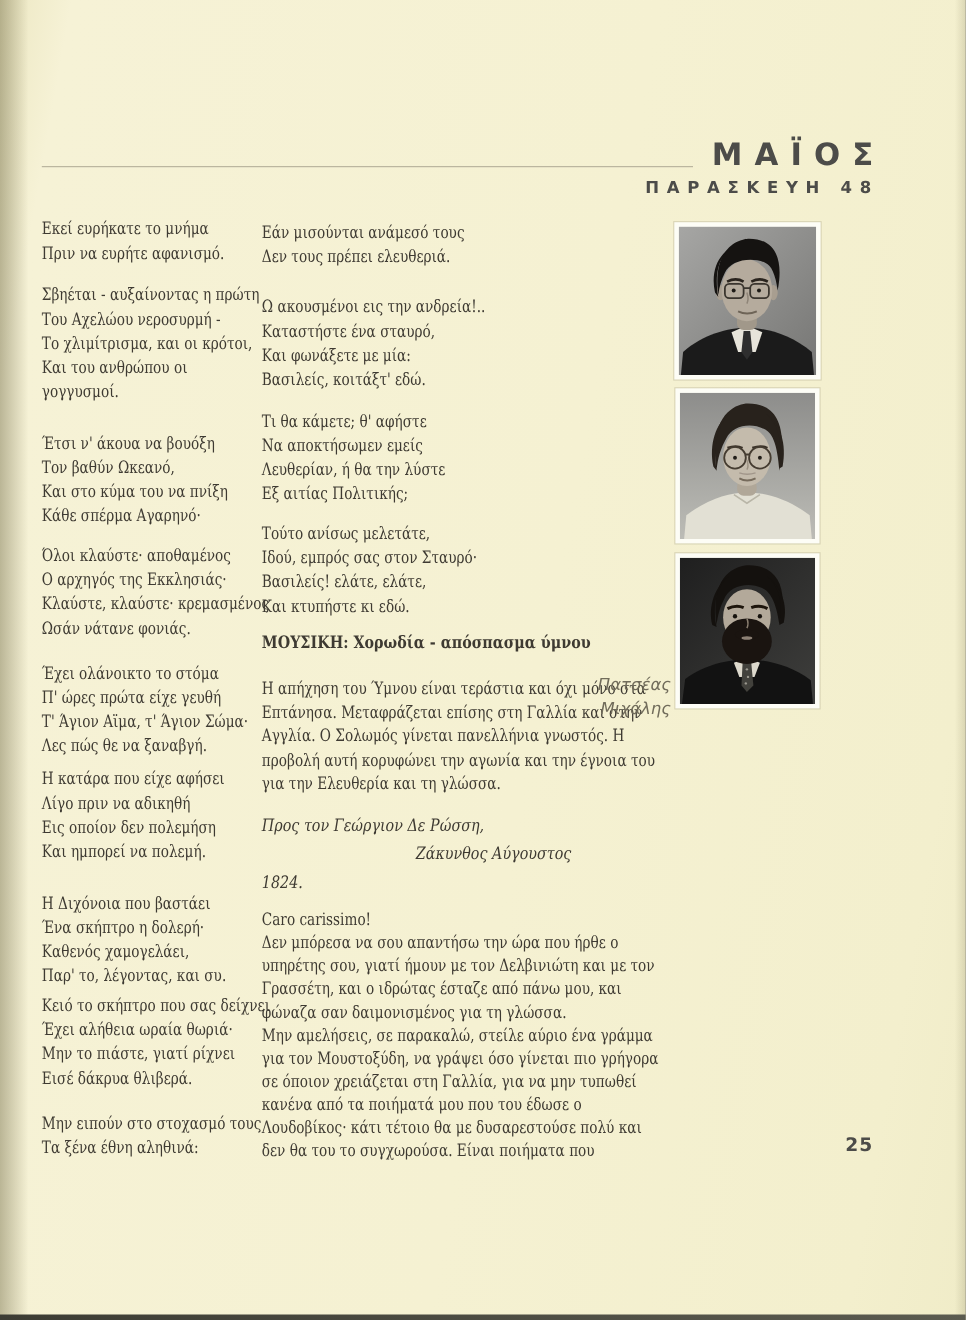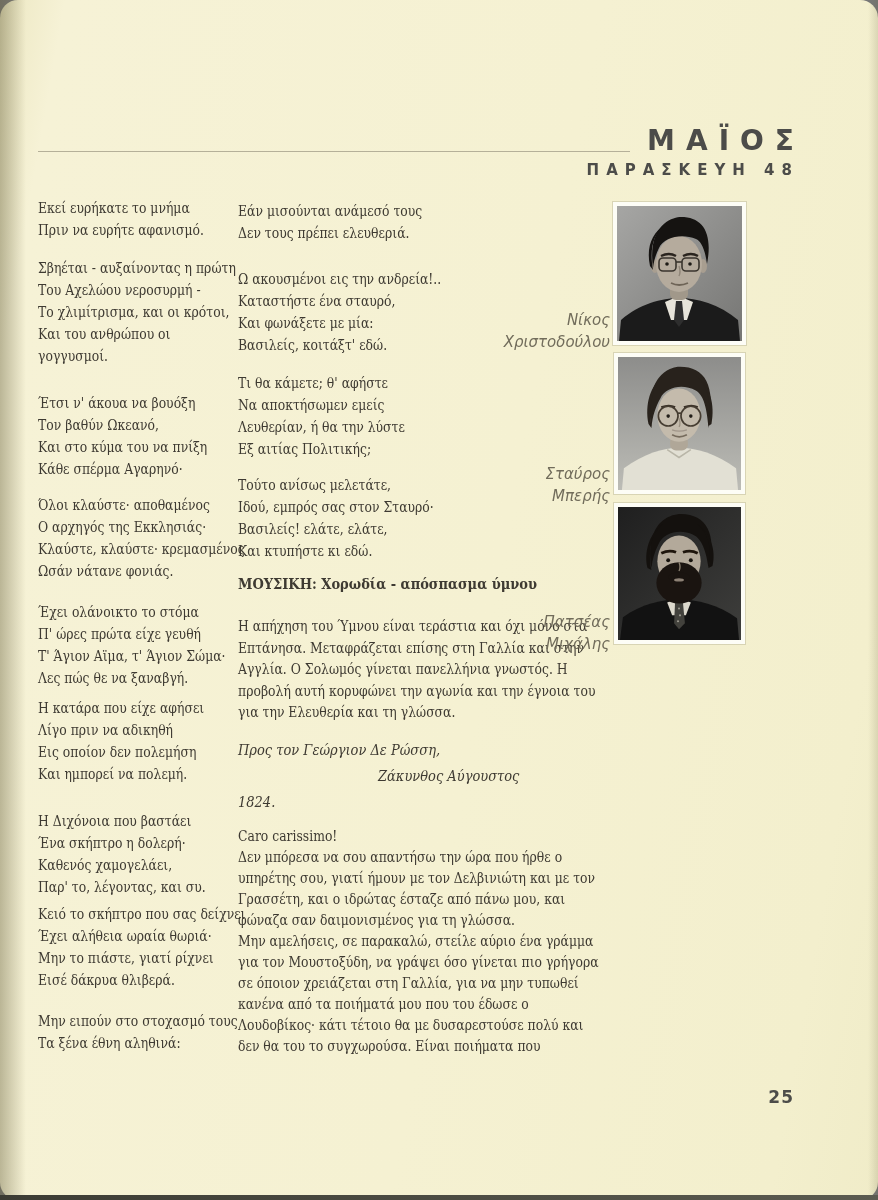--- a/index.html
+++ b/index.html
@@ -2,21 +2,20 @@
 <html><head>
 <meta charset="utf-8">
 <style>
   html,body{margin:0;padding:0;}
   body{width:878px;height:1200px;overflow:hidden;background:#777;}
   .page{
     position:relative;width:878px;height:1200px;
     background:linear-gradient(100deg,#ece7c2 0%,#f6f2d6 6%,#f5f1d2 55%,#f3efcd 90%,#f0ecc8 100%);
     font-family:"DejaVu Serif","Liberation Serif",serif;
     color:#3e3a32;
-    border-radius:18px;
   }
   .edge-left{position:absolute;left:0;top:0;width:26px;height:1200px;
     background:linear-gradient(to right,rgba(104,98,62,.42),rgba(104,98,62,0));pointer-events:none;}
   .edge-right{position:absolute;right:0;top:0;width:10px;height:1200px;
     background:linear-gradient(to left,rgba(104,98,62,.18),rgba(104,98,62,0));pointer-events:none;}
   .edge-bottom{position:absolute;left:0;bottom:0;width:878px;height:5px;
     background:linear-gradient(to right,#3c3c34,#5b5b50);}
   
   .hdr-rule{position:absolute;left:38px;top:151px;width:592px;height:1px;background:#b5b099;}
   .hdr-month{position:absolute;right:84px;top:124px;
@@ -59,21 +58,21 @@
   
   .photo{position:absolute;background:#fdfdf6;padding:4px;box-shadow:0 0 0 1px rgba(60,55,30,.15);}
   .photo svg{display:block;}
   .photo1{left:613px;top:202px;width:125px;height:135px;}
   .photo2{left:614px;top:353px;width:123px;height:133px;}
   .photo3{left:614px;top:503px;width:123px;height:133px;}
   .caption{position:absolute;right:268px;width:220px;text-align:right;
     font-family:"DejaVu Sans","Liberation Sans",sans-serif;font-style:italic;
     font-size:15px;line-height:22px;color:#716c5b;}
   .cap1{top:309px;} .cap2{top:463px;} .cap3{top:611px;}
-  .page-num{position:absolute;right:84px;top:1087px;
+  .page-num{position:absolute;right:84px;top:1031px;
     font-family:"DejaVu Sans","Liberation Sans",sans-serif;font-weight:bold;
     font-size:17px;letter-spacing:1px;color:#4c4c49;}
 </style>
 </head>
 <body>
 
 <div class="page">
   <div class="edge-left"></div>
   <div class="edge-right"></div>
   <div class="edge-bottom"></div>
@@ -209,24 +208,20 @@
       <path d="M66,50 q8,-4 15,0" stroke="#2a241e" stroke-width="2.4" fill="none"></path>
       <rect x="42" y="52" width="17" height="13" rx="4" fill="none" stroke="#3a352e" stroke-width="1.6"></rect>
       <rect x="65" y="52" width="17" height="13" rx="4" fill="none" stroke="#3a352e" stroke-width="1.6"></rect>
       <line x1="59" y1="56" x2="65" y2="56" stroke="#3a352e" stroke-width="1.6"></line>
       <circle cx="50" cy="58" r="1.8" fill="#1d1a16"></circle>
         <circle cx="73" cy="58" r="1.8" fill="#1d1a16"></circle>
       <path d="M62,60 q2,6 0,10" stroke="#8f8578" stroke-width="1.4" fill="none"></path>
       <path d="M54,77 q8,4 17,0" stroke="#6e6457" stroke-width="1.8" fill="none"></path>
     </svg>
   </div>
-  <div class="caption cap1">
-    <div>Νίκος</div>
-    <div>Χριστοδούλου</div>
-  </div>
 
   <div class="photo photo2">
     <svg width="123" height="133" viewBox="0 0 125 135" preserveAspectRatio="none">
       <defs>
           <linearGradient id="p2bg" x1="0" y1="0" x2="0" y2="1">
         <stop offset="0" stop-color="#8d8d8b"></stop>
             <stop offset="1" stop-color="#bcbcb6"></stop>
           </linearGradient>
         </defs>
       <rect width="125" height="135" fill="url(#p2bg)"></rect>
@@ -241,24 +236,20 @@
       <path d="M67,51 q8,-3 14,0" stroke="#3a3128" stroke-width="2.2" fill="none"></path>
       <circle cx="51" cy="60" r="10" fill="none" stroke="#453c31" stroke-width="1.7"></circle>
       <circle cx="74" cy="60" r="10" fill="none" stroke="#453c31" stroke-width="1.7"></circle>
       <line x1="61" y1="57" x2="64" y2="57" stroke="#453c31" stroke-width="1.7"></line>
       <circle cx="51" cy="60" r="1.8" fill="#221e19"></circle>
         <circle cx="74" cy="60" r="1.8" fill="#221e19"></circle>
       <path d="M62,62 q2,6 0,9" stroke="#9a9081" stroke-width="1.3" fill="none"></path>
       <path d="M55,79 q7,4 15,0" stroke="#766b5c" stroke-width="1.8" fill="none"></path>
       <path d="M55,74 q7,2.5 15,0" stroke="#a1968a" stroke-width="1.2" fill="none"></path>
     </svg>
-  </div>
-  <div class="caption cap2">
-    <div>Σταύρος</div>
-    <div>Μπερής</div>
   </div>
 
   <div class="photo photo3">
     <svg width="123" height="133" viewBox="0 0 125 135" preserveAspectRatio="none">
       <defs>
           <linearGradient id="p3bg" x1="0" y1="0" x2="1" y2="1">
         <stop offset="0" stop-color="#1f1f1f"></stop>
             <stop offset="1" stop-color="#3e3e3c"></stop>
           </linearGradient>
         </defs>

